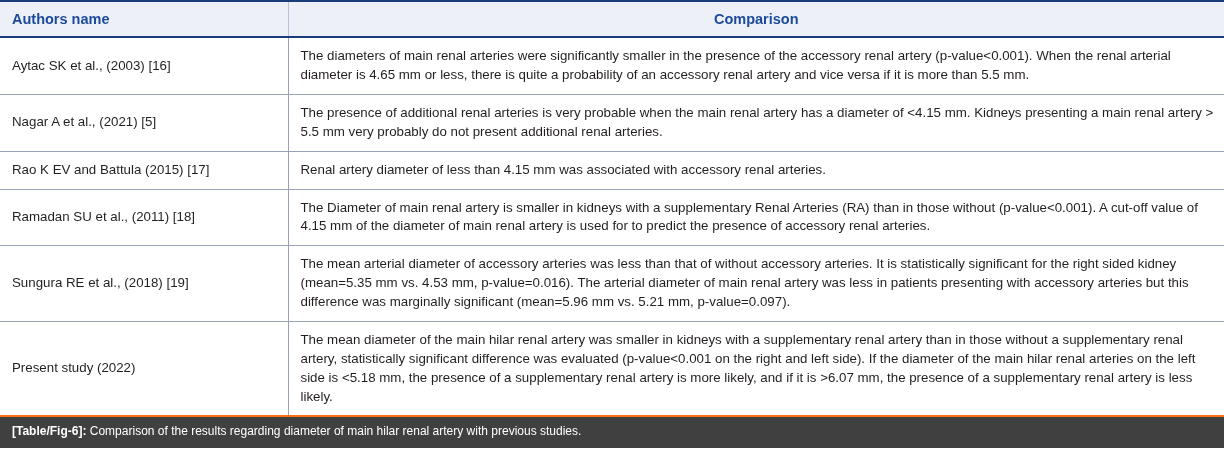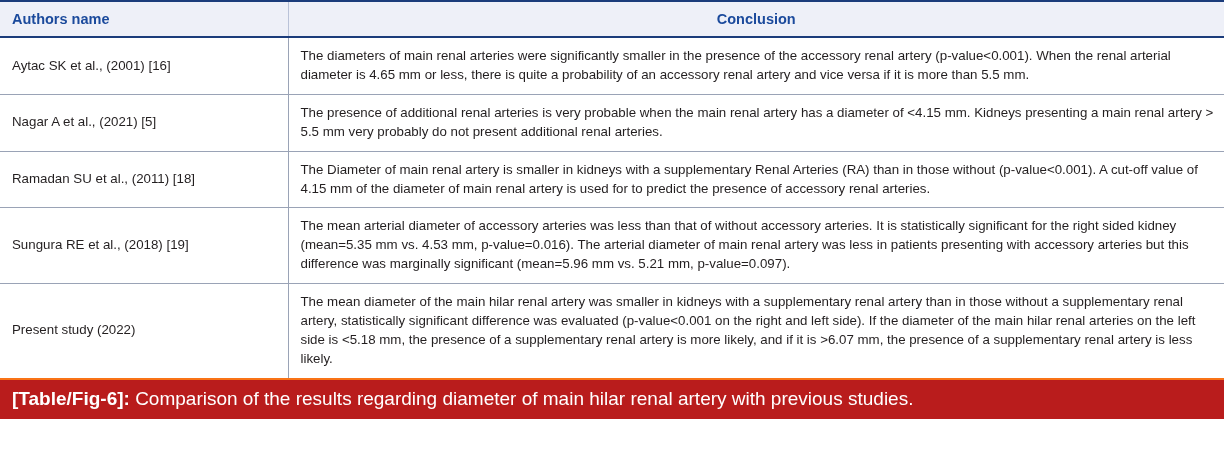--- a/index.html
+++ b/index.html
@@ -60,23 +60,23 @@
   }
   table.results tbody td.conclusion-cell {
     vertical-align: middle;
     text-align: left;
     margin-left: 10px;
   }
   table.results tbody tr:last-child td {
     border-bottom: 2px solid #f97316;
   }
   .caption-bar {
-    background: #b91c1c;
+    background: #404040;
     color: #ffffff;
-    font-size: 19px;
+    font-size: 12px;
     padding: 7px 12px 8px 12px;
     line-height: 1.3;
     box-sizing: border-box;
     width: 1224px;
   }
   .caption-bar .cap-label {
     font-weight: bold;
   }
   .caption-bar .cap-text {
     font-weight: normal;
@@ -87,31 +87,35 @@
 
 <div class="table-wrap">
   <table class="results">
     <colgroup>
       <col class="c1">
       <col class="c2">
     </colgroup>
     <thead>
       <tr>
         <th class="h-authors">Authors name</th>
-        <th class="h-conclusion">Conclusion</th>
+        <th class="h-conclusion">Comparison</th>
       </tr>
     </thead>
     <tbody>
       <tr>
-        <td class="author-cell">Aytac SK et al., (2001) [16]</td>
+        <td class="author-cell">Aytac SK et al., (2003) [16]</td>
         <td class="conclusion-cell">The diameters of main renal arteries were significantly smaller in the presence of the accessory renal artery (p-value&lt;0.001). When the renal arterial diameter is 4.65 mm or less, there is quite a probability of an accessory renal artery and vice versa if it is more than 5.5 mm.</td>
       </tr>
       <tr>
         <td class="author-cell">Nagar A et al., (2021) [5]</td>
         <td class="conclusion-cell">The presence of additional renal arteries is very probable when the main renal artery has a diameter of &lt;4.15 mm. Kidneys presenting a main renal artery &gt; 5.5 mm very probably do not present additional renal arteries.</td>
+      </tr>
+      <tr>
+        <td class="author-cell">Rao K EV and Battula (2015) [17]</td>
+        <td class="conclusion-cell">Renal artery diameter of less than 4.15 mm was associated with accessory renal arteries.</td>
       </tr>
       <tr>
         <td class="author-cell">Ramadan SU et al., (2011) [18]</td>
         <td class="conclusion-cell">The Diameter of main renal artery is smaller in kidneys with a supplementary Renal Arteries (RA) than in those without (p-value&lt;0.001). A cut-off value of 4.15 mm of the diameter of main renal artery is used for to predict the presence of accessory renal arteries.</td>
       </tr>
       <tr>
         <td class="author-cell">Sungura RE et al., (2018) [19]</td>
         <td class="conclusion-cell">The mean arterial diameter of accessory arteries was less than that of without accessory arteries. It is statistically significant for the right sided kidney (mean=5.35 mm vs. 4.53 mm, p-value=0.016). The arterial diameter of main renal artery was less in patients presenting with accessory arteries but this difference was marginally significant (mean=5.96 mm vs. 5.21 mm, p-value=0.097).</td>
       </tr>
       <tr>

